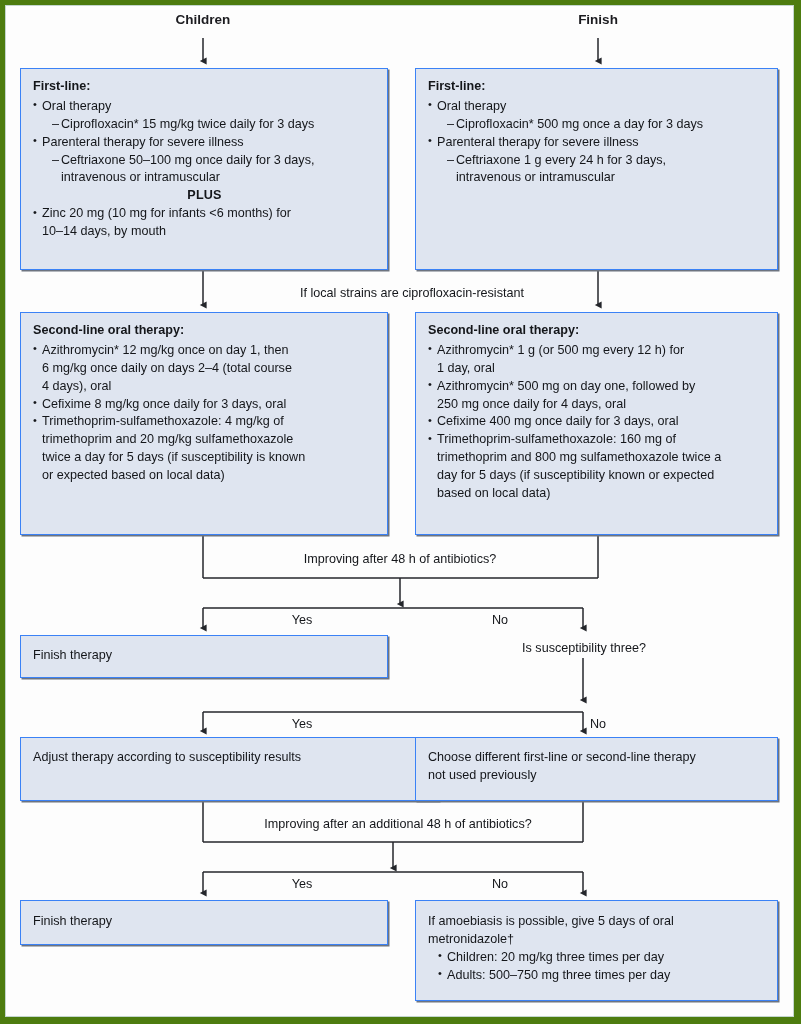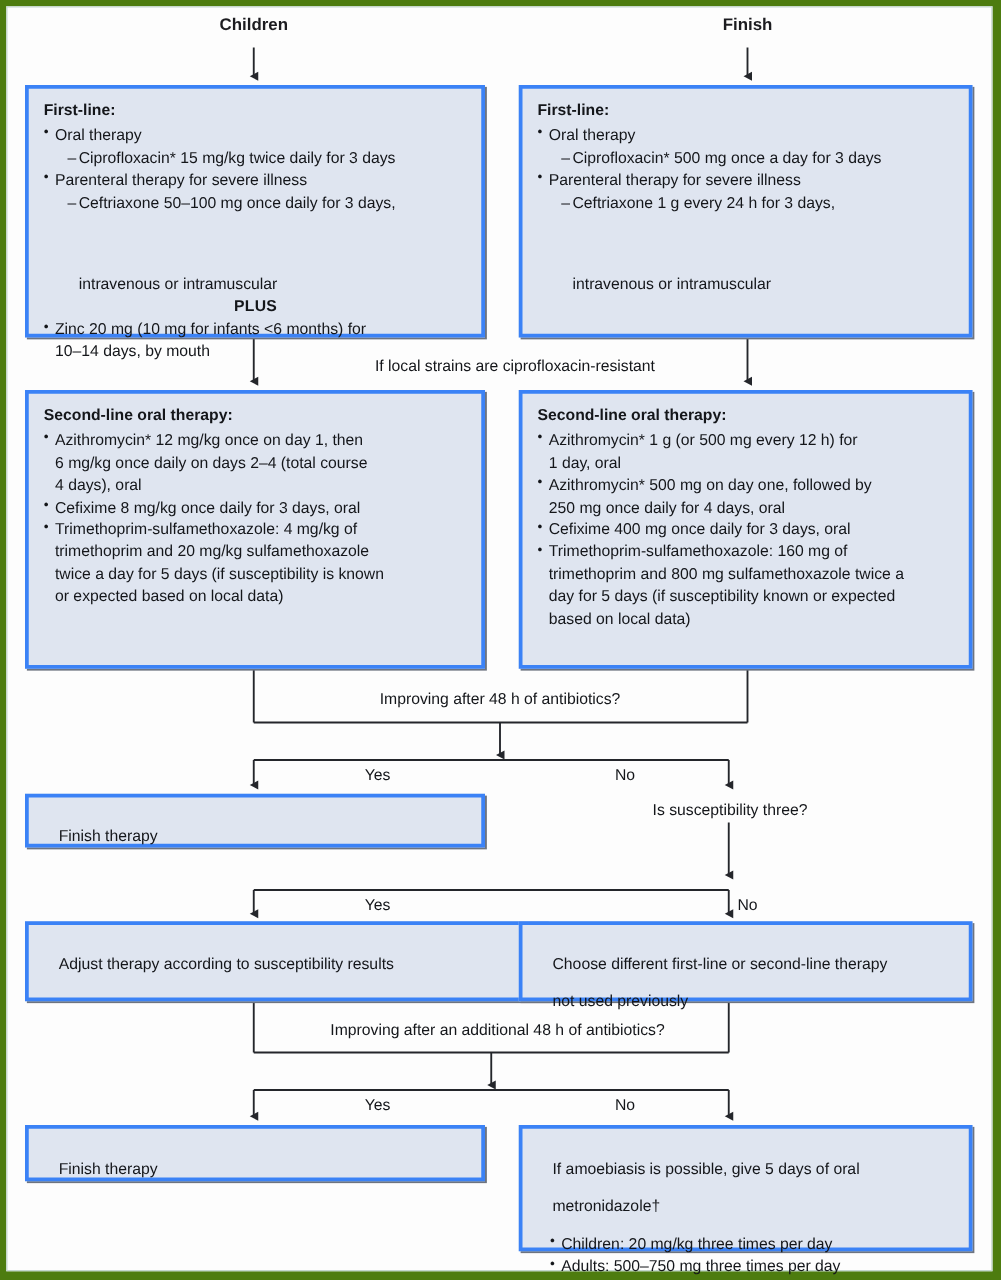--- a/index.html
+++ b/index.html
@@ -39,21 +39,21 @@
     font-size: 13.5px;
     font-weight: bold;
     color: #1c1c20;
     text-align: center;
     white-space: nowrap;
   }
   .node {
     position: absolute;
     box-sizing: border-box;
     background: #dfe5f0;
-    border: 3px solid #3b82f6;
+    border: 1px solid #3b82f6;
     box-shadow: 1.5px 1.5px 0 0 #6d7480;
     padding: 9px 11px 9px 12px;
     font-size: 12.6px;
     line-height: 1.42;
     color: #14161a;
   }
   .node .hd {
     font-weight: bold;
     display: block;
     margin-bottom: 2px;
@@ -79,36 +79,35 @@
     padding-left: 28px;
   }
   .node li.dash::before {
     content: "\2013";
     left: 19px;
     top: 0;
     font-size: 12.6px;
   }
   .node li.cont {
     padding-left: 28px;
-    margin-top: 48px;
   }
   .node li.cont::before { content: ""; }
   .node li.cont2 {
     padding-left: 9px;
   }
   .node li.cont2::before { content: ""; }
   .node li.plus {
     padding-left: 0;
     text-align: center;
     font-weight: bold;
     letter-spacing: 0.2px;
   }
   .node li.plus::before { content: ""; }
   .node p {
-    margin: 12px;
+    margin: 0;
   }
   .edge-label {
     position: absolute;
     font-size: 12.6px;
     color: #14161a;
     white-space: nowrap;
     text-align: center;
   }
   .simple-node {
     font-size: 12.6px;

